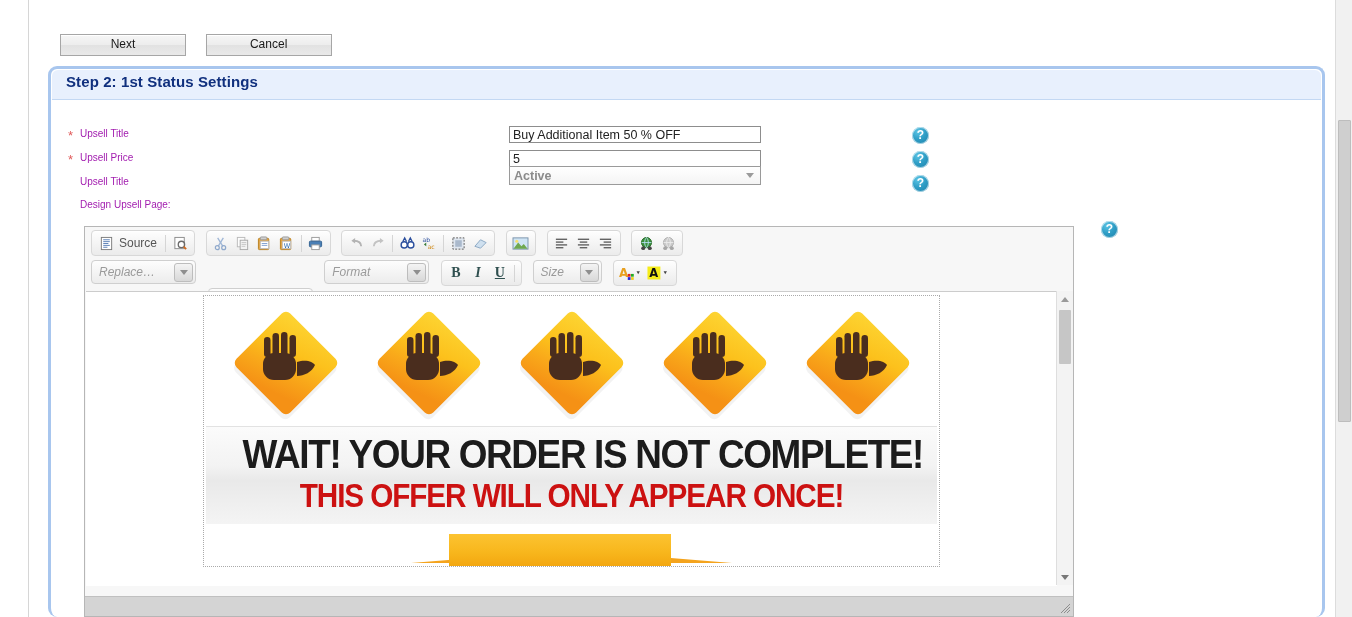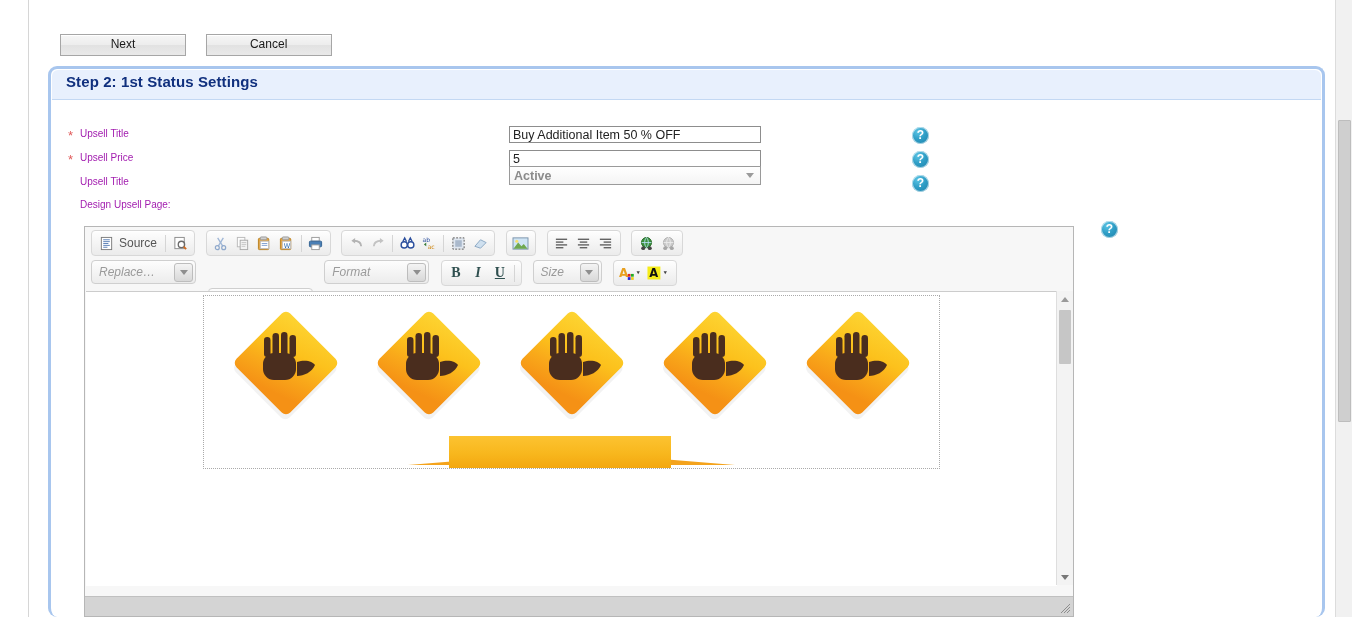--- a/index.html
+++ b/index.html
@@ -479,20 +479,24 @@
                 <rect x="-13.5" y="-32" width="6.5" height="24" rx="3.2"></rect>
                 <rect x="-5" y="-33" width="6.5" height="25" rx="3.2"></rect>
                 <rect x="3.5" y="-30" width="6.5" height="22" rx="3.2"></rect>
                 <rect x="-23" y="-12" width="33" height="27" rx="11"></rect>
                 <path d="M11 -3 C20 -6 27 -3 29 0 C26 7 18 11 11 11 Z"></path>
               </g>
             </svg>
         </span>
       </div>
 
+      <div class="banner">
+        <div class="l1">WAIT! YOUR ORDER IS NOT COMPLETE!</div>
+        <div class="l2">THIS OFFER WILL ONLY APPEAR ONCE!</div>
+      </div>
 
       <div class="ribbon-wrap">
         <div class="ribbon-shadow-l"></div>
         <div class="ribbon-shadow-r"></div>
         <div class="ribbon-main"></div>
       </div>
 
     </div>
   </div>
 

